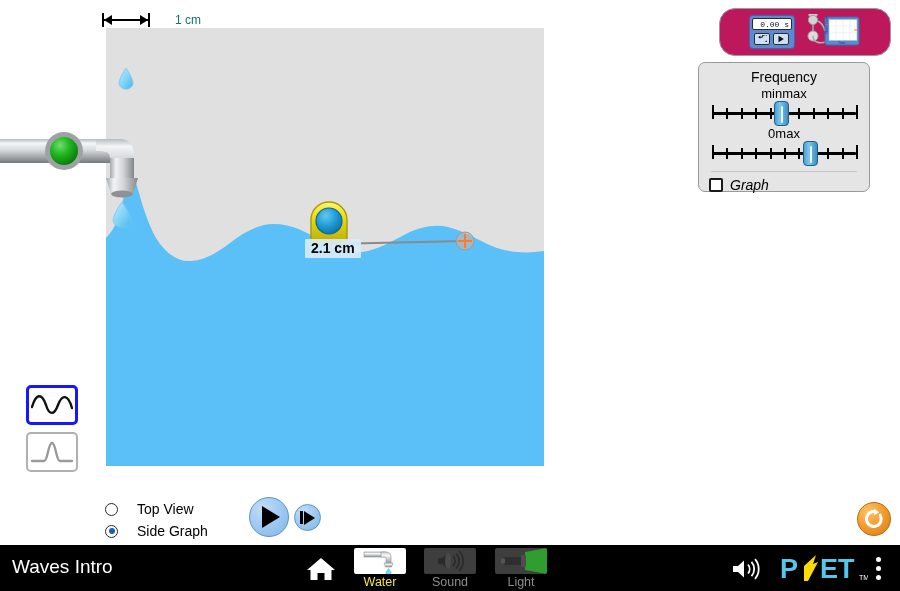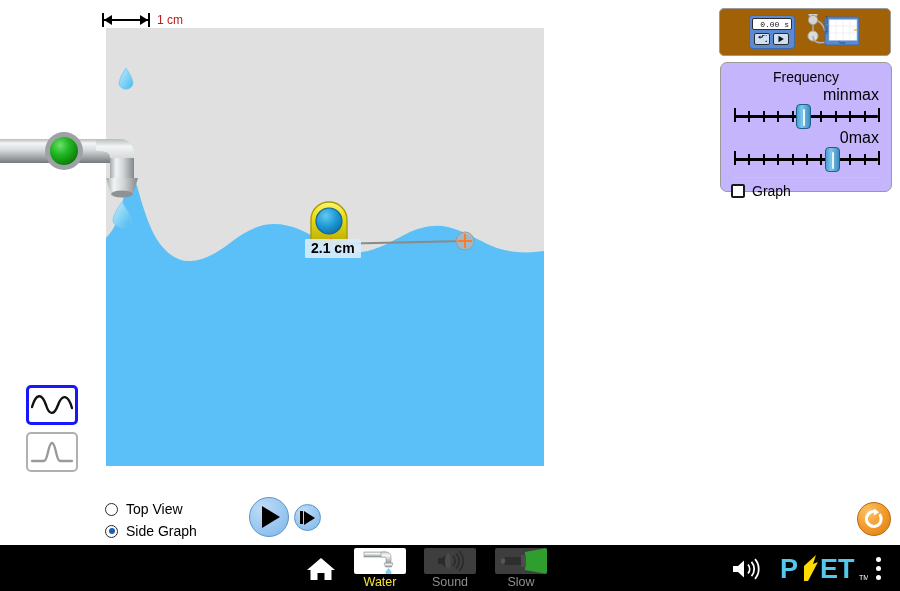--- a/index.html
+++ b/index.html
@@ -41,21 +41,21 @@
   #scale-bar .shaft {
     position: absolute; top: 6px; left: 2px; right: 2px; height: 2px; background: #000;
   }
   #scale-bar .head {
     position: absolute; top: 2px; width: 0; height: 0;
     border-top: 5px solid transparent; border-bottom: 5px solid transparent;
   }
   #scale-bar .head.l { left: 2px; border-right: 8px solid #000; }
   #scale-bar .head.r { right: 2px; border-left: 8px solid #000; }
   #scale-bar .label {
-    margin-left: 7px; font-size: 12px; color: #b91c1c; white-space: nowrap;
+    margin-left: 25px; font-size: 12px; color: #0f766e; white-space: nowrap;
   }
 
   
   #faucet { position: absolute; left: 0px; top: 118px; width: 150px; height: 110px; }
 
   
   #measuring-tape { position: absolute; left: 305px; top: 200px; width: 180px; height: 70px; }
   #tape-readout {
     position: absolute; left: 0px; top: 39px;
     background: rgba(215,235,250,0.92);
@@ -74,21 +74,21 @@
     background: #fff; display: flex; align-items: center; justify-content: center;
     cursor: pointer;
   }
   .wavetype-btn.selected { border: 3px solid #1717ff; }
   .wavetype-btn.unselected { border: 2px solid #b0b0b0; }
 
   
   #toolbox-panel {
     position: absolute; left: 719px; top: 8px;
     width: 172px; height: 48px;
-    background: #a16207; border: 1px solid #9a9a9a; border-radius: 5px;
+    background: #be185d; border: 1px solid #9a9a9a; border-radius: 16px;
     display: flex; align-items: center; justify-content: center; gap: 10px;
   }
   #stopwatch-icon { width: 46px; height: 34px; position: relative; cursor: pointer; }
   #stopwatch-icon .sw-body {
     position: absolute; inset: 0;
     background: #5b8ad0; border: 1px solid #3c6ab0; border-radius: 4px;
   }
   #stopwatch-icon .sw-screen {
     position: absolute; left: 3px; top: 3px; right: 3px; height: 12px;
     background: #fff; border: 1px solid #2d2d2d; border-radius: 2px;
@@ -100,32 +100,32 @@
     background: #cfe0f5; border: 1px solid #2d2d2d; border-radius: 2px;
     display: flex; align-items: center; justify-content: center;
   }
   #stopwatch-icon .sw-btn.a { left: 5px; }
   #stopwatch-icon .sw-btn.b { left: 24px; }
 
   #wavemeter-icon { width: 56px; height: 36px; position: relative; cursor: pointer; }
 
   
   #control-panel {
-    position: absolute; left: 720px; top: 62px;
+    position: absolute; left: 698px; top: 62px;
     width: 172px; height: 130px;
-    background: #c4b5fd; border: 1px solid #9a9a9a; border-radius: 7px;
+    background: #e5e5e5; border: 1px solid #9a9a9a; border-radius: 7px;
     padding: 4px 10px 0 10px;
   }
   .slider-title {
     text-align: center; font-size: 14px; color: #000; margin-top: 2px;
   }
   .slider-block { position: relative; }
   .slider-endlabels {
-    display: flex; justify-content: flex-end;
-    font-size: 16px; color: #000; margin: 1px 2px -2px 2px;
+    display: flex; justify-content: center;
+    font-size: 13px; color: #000; margin: 1px 2px -2px 2px;
   }
   .slider-track-wrap { position: relative; height: 26px; }
   .slider-track {
     position: absolute; left: 3px; right: 3px; top: 13px;
     height: 3px; background: #000; border-radius: 1px;
   }
   .slider-tick {
     position: absolute; top: 9px; width: 2px; height: 11px; background: #000;
   }
   .slider-tick.major { top: 6px; height: 14px; }
@@ -136,34 +136,34 @@
     border: 1px solid #1b5f8c; border-radius: 4px; cursor: pointer;
   }
   .slider-thumb::after {
     content: ""; position: absolute; left: 6px; top: 4px;
     width: 2px; height: 17px; background: #eaf6ff; border-radius: 1px;
   }
   #panel-divider {
     margin: 6px 2px 0 2px; height: 1px; background: #c8c8c8;
   }
   #graph-row {
-    display: flex; align-items: center; gap: 7px; margin-top: 5px; cursor: pointer;
+    display: flex; align-items: center; gap: 7px; margin-top: 5px; cursor: pointer; font-style: italic;
   }
   #graph-checkbox {
     width: 14px; height: 14px; background: #fff;
     border: 2px solid #1a1a1a; border-radius: 2px;
   }
   #graph-label { font-size: 14px; color: #000; }
 
   
   .radio-group { position: absolute; }
   #view-radios { left: 105px; top: 498px; }
   #speed-radios { left: 339px; top: 498px; }
   .radio-row {
-    display: flex; align-items: center; gap: 8px; height: 22px; cursor: pointer;
+    display: flex; align-items: center; gap: 19px; height: 22px; cursor: pointer;
   }
   .radio-circle {
     width: 13px; height: 13px; border-radius: 50%;
     border: 1.5px solid #2a2a2a; background: #fff;
     display: flex; align-items: center; justify-content: center;
   }
   .radio-circle .dot {
     width: 6px; height: 6px; border-radius: 50%; background: #1a5fb4;
   }
   .radio-label { font-size: 14px; color: #000; white-space: nowrap; }
@@ -490,20 +490,21 @@
 
 
   <div id="reset-button">
     <svg width="22" height="22" viewBox="0 0 22 22">
       <path d="M11,3.6 A7.4,7.4 0 1 0 17.2,7.2" fill="none" stroke="#fff" stroke-width="3" stroke-linecap="round"></path>
       <path d="M11,0.6 L11,7.4 L16.2,4.2 Z" fill="#fff"></path>
     </svg>
   </div>
 
   <div id="navbar">
+    <div id="sim-title">Waves Intro</div>
 
     <svg id="home-icon" width="30" height="24" viewBox="0 0 30 24">
       <path d="M15,1 L29,13 L25.5,13 L25.5,23 L18.5,23 L18.5,16 L11.5,16 L11.5,23 L4.5,23 L4.5,13 L1,13 Z" fill="#fff"></path>
     </svg>
 
     <div class="nav-tab inactive" id="tab-sound">
       <div class="thumb" style="background:#3e3e3e;">
         <svg width="52" height="26" viewBox="0 0 52 26">
           <path d="M14,10 L18,10 L24,5 L24,21 L18,16 L14,16 Z" fill="#2a2a2a"></path>
           <ellipse cx="24" cy="13" rx="3" ry="8" fill="#4a4a4a"></ellipse>
@@ -536,21 +537,21 @@
 
     <div class="nav-tab inactive" id="tab-light">
       <div class="thumb" style="background:#3e3e3e;">
         <svg width="52" height="26" viewBox="0 0 52 26">
           <path d="M30,4 L52,0 L52,26 L30,22 Z" fill="#2bbf2b" opacity="0.75"></path>
           <rect x="9" y="9" width="19" height="8" rx="1.5" fill="#2e2e2e"></rect>
           <rect x="26" y="7" width="5" height="12" rx="1" fill="#4d4d4d"></rect>
           <rect x="6" y="10.5" width="4" height="5" rx="1" fill="#555"></rect>
         </svg>
       </div>
-      <div class="tab-label">Slow</div>
+      <div class="tab-label">Light</div>
     </div>
 
     <svg id="sound-toggle-icon" width="30" height="24" viewBox="0 0 30 24">
       <path d="M2,9 L7,9 L13,3.5 L13,20.5 L7,15 L2,15 Z" fill="#fff"></path>
       <path d="M17,7.5 A7,7 0 0 1 17,16.5" fill="none" stroke="#fff" stroke-width="1.8"></path>
       <path d="M20.5,4.8 A11,11 0 0 1 20.5,19.2" fill="none" stroke="#fff" stroke-width="1.8"></path>
       <path d="M24,2.2 A14.8,14.8 0 0 1 24,21.8" fill="none" stroke="#fff" stroke-width="1.8"></path>
     </svg>
 
     <svg id="phet-logo" width="88" height="28" viewBox="0 0 88 28">

